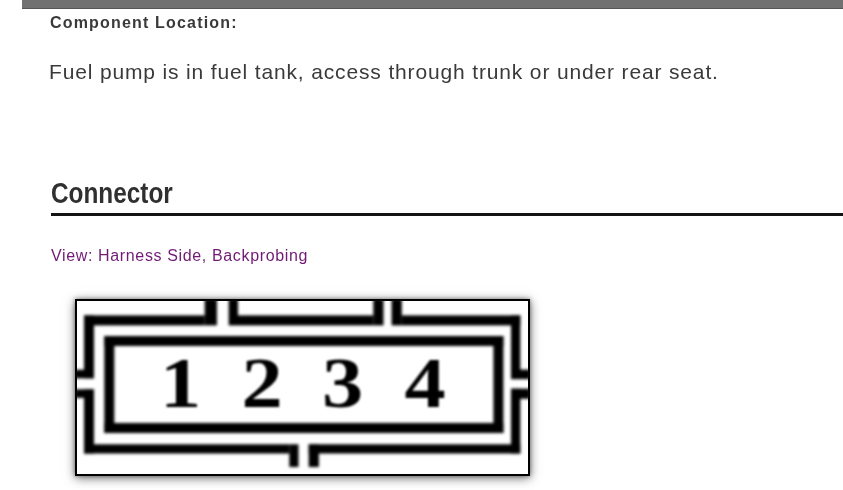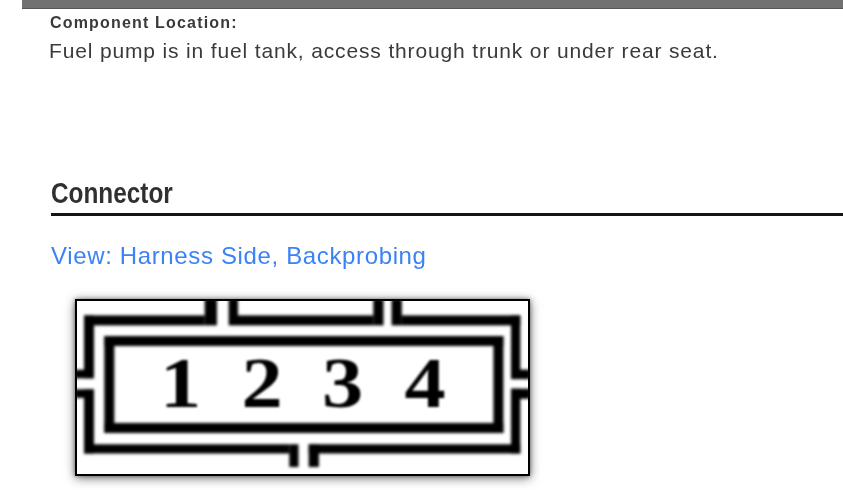--- a/index.html
+++ b/index.html
@@ -4,27 +4,27 @@
   html,body{margin:0;padding:0;width:843px;height:490px;background:#fff;overflow:hidden}
   body{font-family:"Liberation Sans",sans-serif;color:#3a3a3a}
   .abs{position:absolute}
 </style></head>
 <body>
 
 <div class="abs" style="left:22px;top:0;width:821px;height:9px;background:#717171;border-bottom:1px solid #565656;box-sizing:border-box"></div>
 
 <div class="abs" style="left:50px;top:12.7px;font-size:16px;font-weight:700;line-height:20px;letter-spacing:1.18px;color:#3a3a3a">Component Location:</div>
 
-<div class="abs" style="left:49px;top:40px;font-size:21px;line-height:21px;letter-spacing:0.85px;color:#3a3a3a">Fuel pump is in fuel tank, access through trunk or under rear seat.</div>
+<div class="abs" style="left:49px;top:61px;font-size:21px;line-height:21px;letter-spacing:0.85px;color:#3a3a3a">Fuel pump is in fuel tank, access through trunk or under rear seat.</div>
 
 <div class="abs" style="left:50.5px;top:179.4px;font-size:29px;font-weight:700;line-height:29px;color:#303030;transform:scaleX(0.84);transform-origin:0 50%">Connector</div>
 
 <div class="abs" style="left:51px;top:213px;width:792px;height:2.5px;background:#141414"></div>
 
-<div class="abs" style="left:51px;top:245px;font-size:24px;line-height:21px;letter-spacing:0.64px;color:#3b82f6">View: Harness Side, Backprobing</div>
+<div class="abs" style="left:51px;top:245px;font-size:16px;line-height:21px;letter-spacing:0.64px;color:#701a75">View: Harness Side, Backprobing</div>
 
 <div class="abs" style="left:74.9px;top:299px;width:451px;height:173px;background:#fff;border:2px solid #000;box-shadow:0 2px 10px rgba(0,0,0,0.55),0 0 4px rgba(0,0,0,0.4)">
 <svg width="451" height="173" viewBox="0 0 451 173" style="display:block">
   <defs>
         <filter id="b" x="-5%" y="-5%" width="110%" height="110%">
           <feGaussianBlur stdDeviation="1.6"></feGaussianBlur>
         </filter>
         <filter id="bd" x="-10%" y="-10%" width="120%" height="120%">
           <feGaussianBlur stdDeviation="0.9"></feGaussianBlur>
         </filter>

